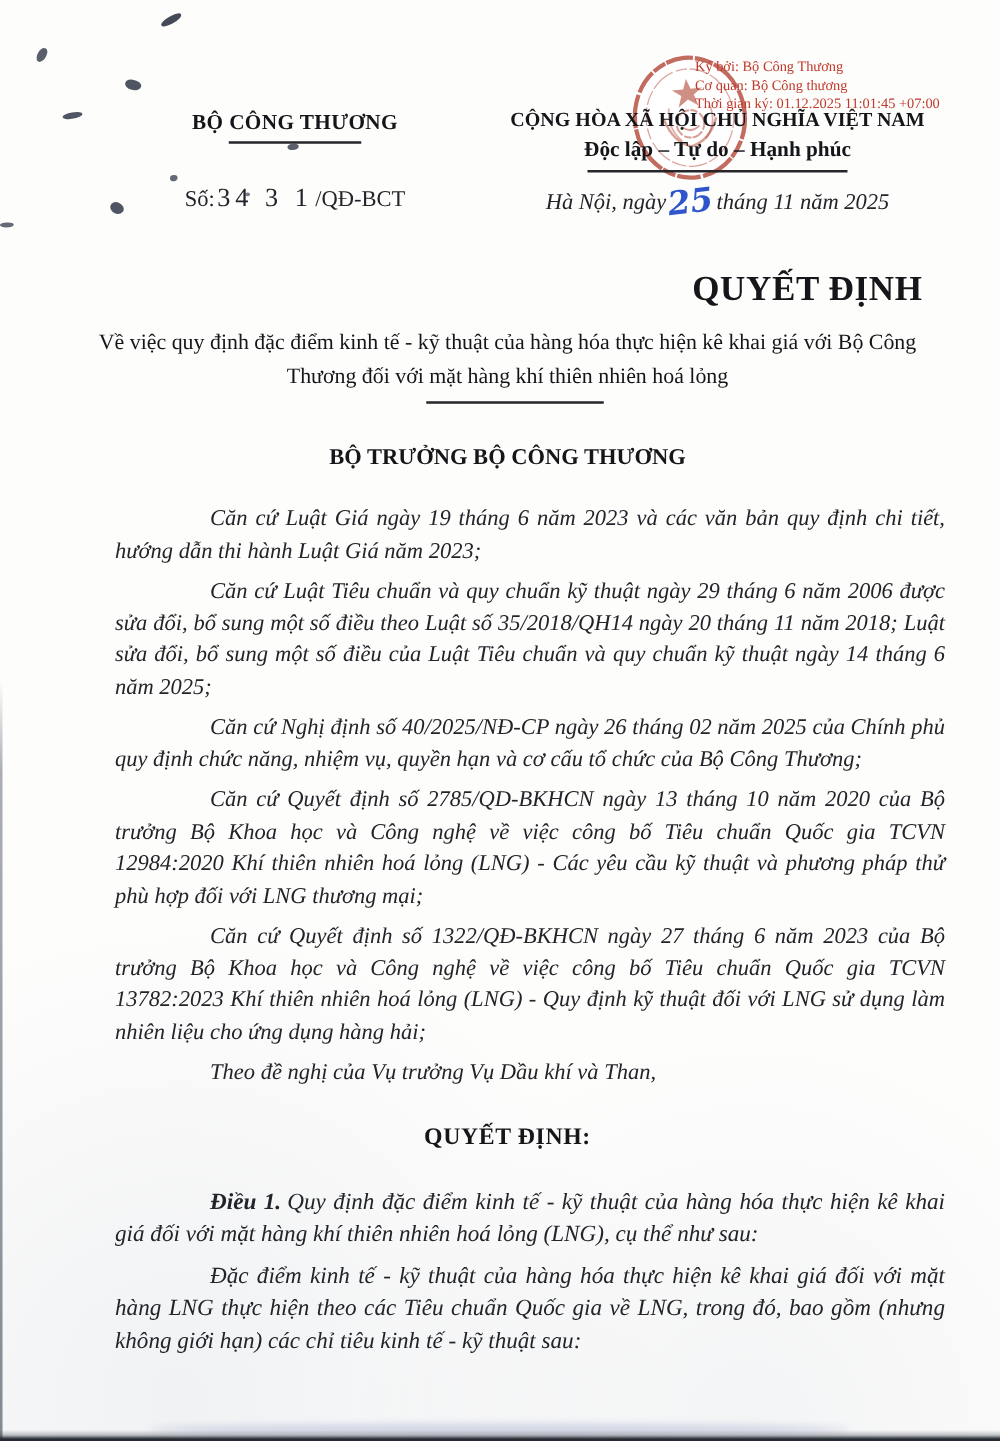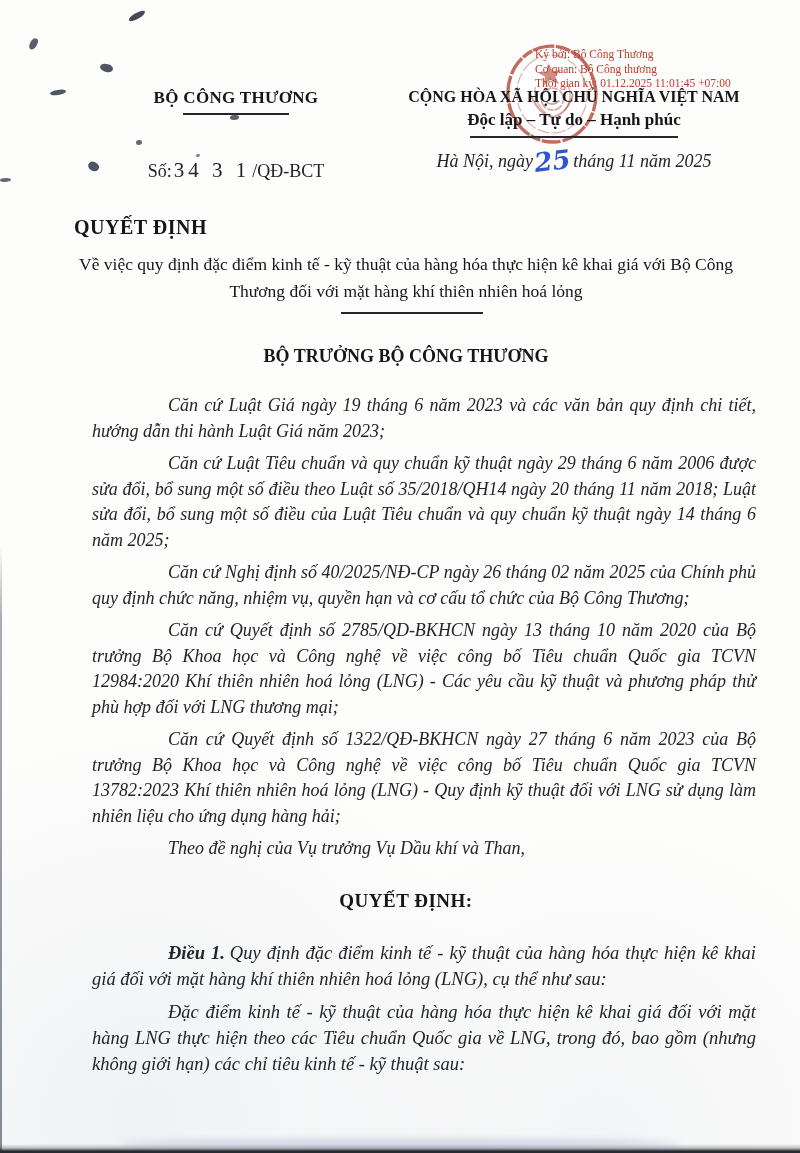--- a/index.html
+++ b/index.html
@@ -20,38 +20,38 @@
   .left-edge-line{position:absolute;left:0;top:545px;bottom:0;width:2px;
     background:linear-gradient(to bottom, rgba(90,100,110,0), rgba(100,110,120,.55) 12%, rgba(70,80,90,.65));}
   .bottom-smudge{position:absolute;left:120px;bottom:5px;width:560px;height:9px;
     background:rgba(150,160,200,.38);border-radius:50%;filter:blur(3px);}
   .bottom-band{position:absolute;left:0;right:0;bottom:0;height:9px;
     background:linear-gradient(to bottom, rgba(40,45,55,0), rgba(40,45,55,.28) 45%, #262b33 80%);}
   
   .hdr-left{position:absolute;top:88px;left:117px;width:238px;text-align:center;}
   .issuer{font-weight:bold;font-size:17px;letter-spacing:.3px;color:#15161a;}
   .rule-issuer{width:106px;height:2px;background:#26262b;margin:5px auto 0;}
-  .doc-no{margin-top:43px;font-size:18px;white-space:nowrap;}
+  .doc-no{margin-top:31px;font-size:18px;white-space:nowrap;}
   .doc-no .num{font-size:21px;letter-spacing:4px;padding:0 2px;}
   .hdr-right{position:absolute;top:88px;left:380px;width:388px;text-align:center;}
   .nat1{font-weight:bold;font-size:16px;color:#15161a;white-space:nowrap;}
   .nat2{font-weight:bold;font-size:17px;margin-top:4px;color:#15161a;}
   .rule-motto{width:208px;height:2px;background:#26262b;margin:6px auto 0;}
   .date-line{margin-top:13px;font-style:italic;font-size:18px;white-space:nowrap;}
   .hand-day{display:inline-block;color:#2f55cc;font-size:26px;font-weight:bold;
     font-family:"DejaVu Serif", serif;font-style:italic;
     transform:rotate(-7deg) translateY(3px);margin:0 3px 0 1px;line-height:0;}
   
-  .sig-block{position:absolute;top:47px;left:535px;width:230px;
+  .sig-block{position:absolute;top:47px;left:556px;width:230px;
     color:#c0392b;font-size:11.5px;line-height:14.5px;text-align:left;}
   .seal{position:absolute;top:41px;left:503px;width:100px;height:108px;opacity:.95;
     transform:rotate(-6deg);}
   
   .content{position:absolute;top:216px;left:92px;width:664px;text-align:justify;}
-  .title{text-align:left;font-weight:bold;font-size:20px;letter-spacing:.5px;
+  .title{text-align:right;font-weight:bold;font-size:28px;letter-spacing:.5px;
     color:#15161a;transform:translateX(-18px);}
   .subtitle{text-align:center;font-weight:normal;font-size:17.5px;line-height:27px;
     margin-top:12px;color:#15161a;transform:translateX(-18px);}
   .rule-subtitle{width:142px;height:2px;background:#26262b;margin:7px auto 0;transform:translateX(-12px);}
   .authority{text-align:center;font-weight:bold;font-size:18px;margin-top:32px;
     color:#15161a;transform:translateX(-18px);}
   .recitals{margin-top:26px;}
   p.recital{font-style:italic;font-size:18px;line-height:25.5px;text-indent:76px;
     margin:0 0 7px 0;}
   .decision-heading{text-align:center;font-weight:bold;font-size:19px;letter-spacing:.5px;

